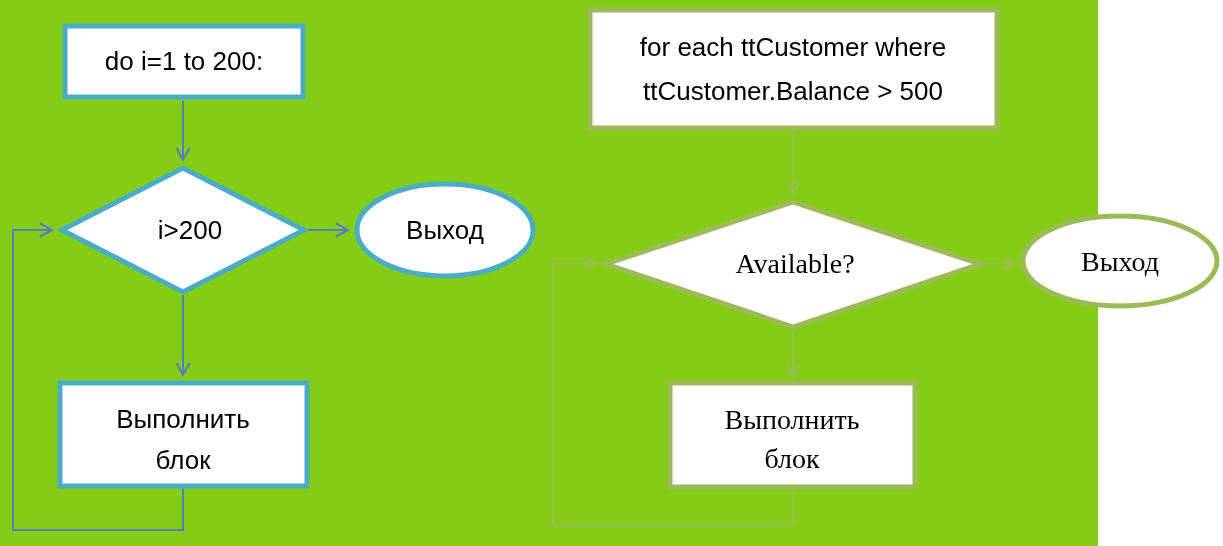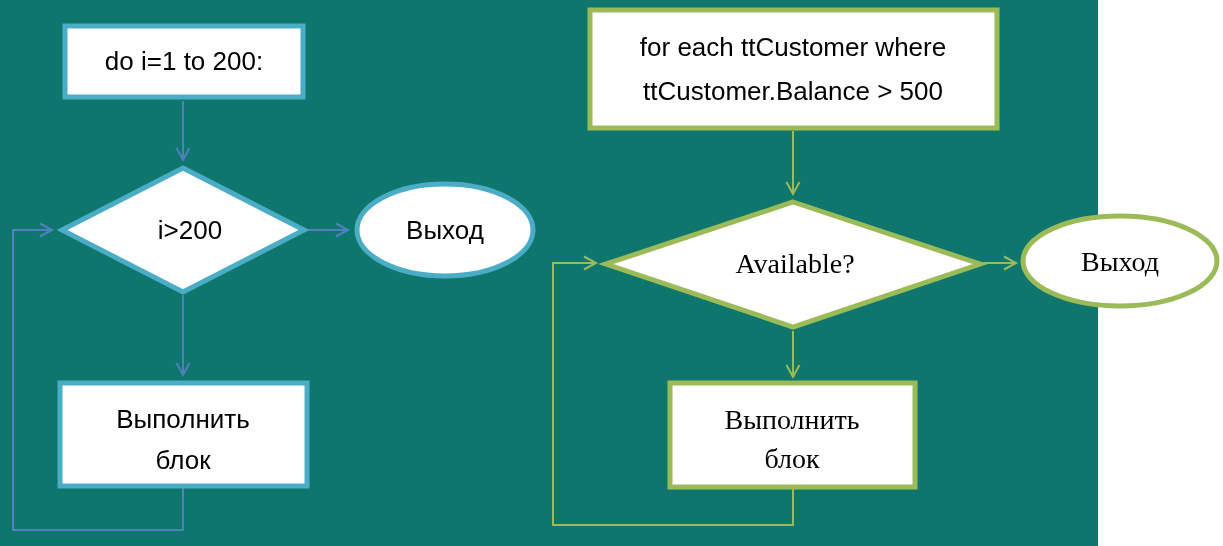--- a/index.html
+++ b/index.html
@@ -7,21 +7,21 @@
     padding: 0;
     background: #ffffff;
     width: 1223px;
     height: 546px;
     overflow: hidden;
   }
   .canvas {
     position: relative;
     width: 1098px;
     height: 546px;
-    background: #0f766e;
+    background: #84cc16;
   }
   svg { display: block; }
   text {
     fill: #000000;
     text-anchor: middle;
   }
   .t-sans {
     font-family: "Liberation Sans", "DejaVu Sans", sans-serif;
     font-size: 26px;
   }

